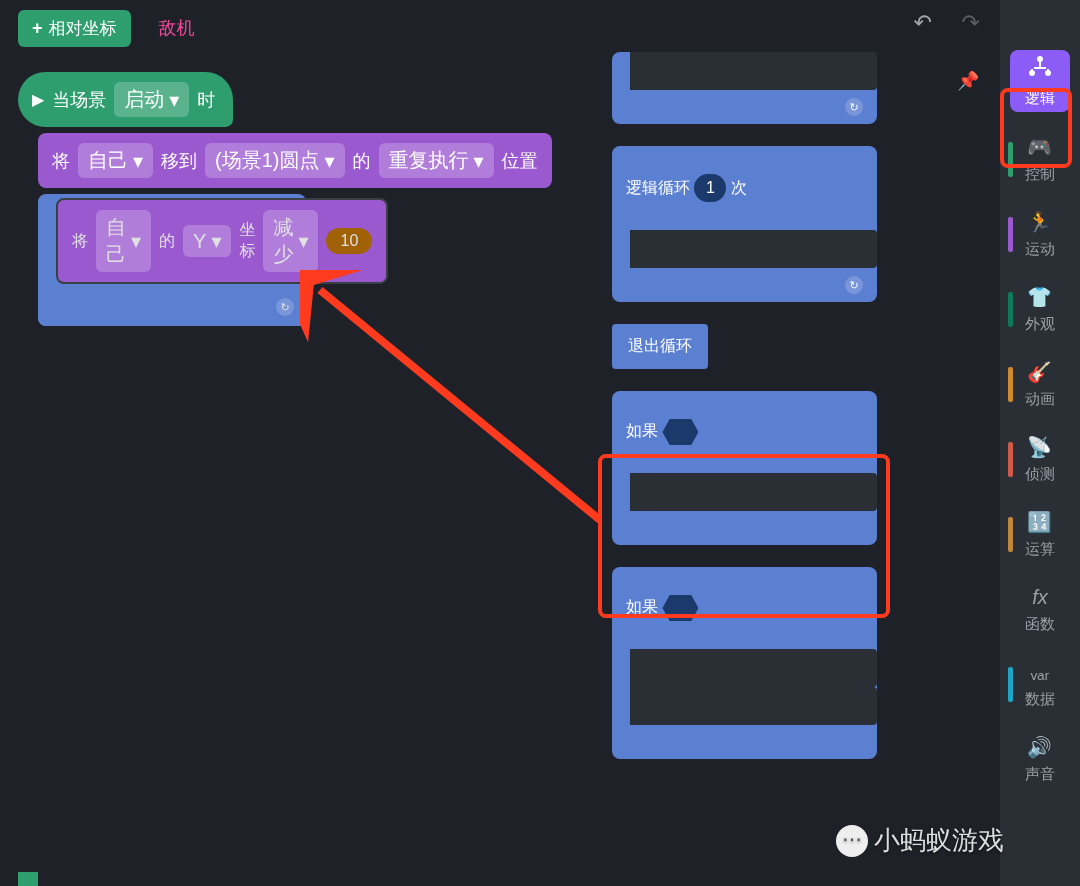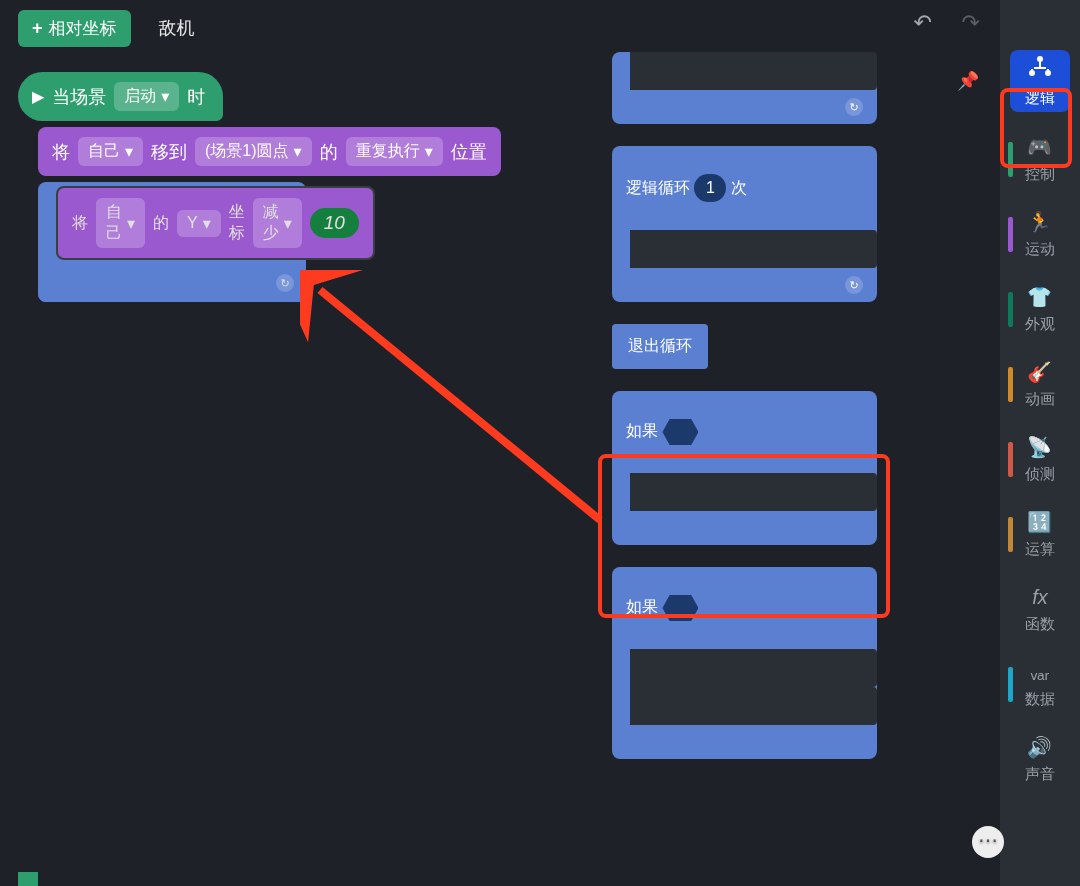--- a/index.html
+++ b/index.html
@@ -2,51 +2,51 @@
 <html><head>
 <meta charset="utf-8">
 <style>
 * { box-sizing: border-box; margin: 0; padding: 0; font-family: "PingFang SC", "Microsoft YaHei", Arial, sans-serif; }
 html, body { width: 1080px; height: 886px; background: #1e2228; color: #e0e0e0; overflow: hidden; font-size: 16px; }
 
 
 .toolbar { position: absolute; top: 8px; left: 18px; right: 0; height: 40px; display: flex; align-items: center; }
 .add-event { background: #2e9e6f; color: #fff; border: none; border-radius: 6px; padding: 7px 14px; font-size: 17px; display: flex; align-items: center; gap: 6px; }
 .add-event .plus { font-size: 18px; font-weight: bold; }
-.sprite-name { margin-left: 28px; color: #e5e5e5; font-size: 18px; }
+.sprite-name { margin-left: 28px; color: #ec4899; font-size: 18px; }
 .undo, .redo { position: absolute; top: 2px; color: #a2a8b0; font-size: 22px; }
 .undo { right: 148px; }
 .redo { right: 100px; color: #5a5f66; }
 
 
 .rail { position: absolute; right: 0; top: 0; bottom: 0; width: 80px; background: #2a2e35; display: flex; flex-direction: column; align-items: center; padding-top: 50px; gap: 0; }
 .rail-item { width: 72px; height: 75px; display: flex; flex-direction: column; align-items: center; justify-content: center; gap: 6px; color: #9aa0a8; font-size: 15px; position: relative; }
 .rail-item .ico { font-size: 20px; }
 .rail-item.accent::before { content: ""; position: absolute; left: 4px; top: 20px; bottom: 20px; width: 5px; border-radius: 2px; }
-.rail-logic { background: #1d4ed8; color: #fff; border-radius: 8px; height: 62px; width: 60px; margin-bottom: 10px; }
+.rail-logic { background: #8b5cf6; color: #fff; border-radius: 8px; height: 62px; width: 60px; margin-bottom: 10px; }
 .rail .c-green::before { background: #2e9e6f; }
 .rail .c-purple::before { background: #9b59d0; }
 .rail .c-darkgreen::before { background: #0e7a5b; }
 .rail .c-orange::before { background: #d08a2e; }
 .rail .c-red::before { background: #d05a4a; }
 .rail .c-brown::before { background: #c2883a; }
 .rail .c-cyan::before { background: #1fa5c5; }
 
 
 .pin { position: absolute; right: 100px; top: 70px; color: #8a9098; font-size: 18px; }
 
 
 .workspace { position: absolute; left: 18px; top: 72px; width: 580px; height: 800px; }
 
 
 .blk { border-radius: 8px; padding: 10px 14px; color: #fff; display: inline-flex; align-items: center; gap: 8px; font-size: 18px; white-space: nowrap; }
 .c-teal { background: #2e9e6f; }
 .c-purp { background: #9b59d0; }
-.drop { background: rgba(255,255,255,0.22); padding: 4px 10px; border-radius: 6px; display: inline-flex; align-items: center; gap: 5px; font-size: 16px; text-align: center; }
-.pill { background: #15803d; padding: 4px 14px; border-radius: 16px; font-size: 19px; font-style: italic; }
+.drop { background: rgba(255,255,255,0.22); padding: 4px 10px; border-radius: 6px; display: inline-flex; align-items: center; gap: 5px; font-size: 20px; text-align: center; }
+.pill { background: #a16207; padding: 4px 14px; border-radius: 16px; font-size: 16px; }
 .play { font-size: 16px; }
 
 
 .hat { position: relative; border-radius: 30px 30px 8px 30px; padding: 10px 18px 10px 14px; }
 .hat-tail { position: absolute; left: 0; bottom: -280px; width: 20px; height: 280px; background: #2e9e6f; border-radius: 0 0 8px 8px; }
 
 
 .stack { margin-left: 20px; margin-top: 6px; display: flex; flex-direction: column; gap: 6px; align-items: flex-start; }
 .repeat-wrap { background: #5b7fd1; border-radius: 8px; padding: 0; position: relative; width: 268px; }
 .repeat-head { padding: 12px 16px; }
@@ -251,13 +251,14 @@
   <defs>
       <marker id="ah" markerWidth="16" markerHeight="16" refX="3" refY="6" orient="auto">
         <path d="M0,0 L12,6 L0,12 L4,6 z" fill="#ff3b1f"></path>
       </marker>
     </defs>
   <line x1="300" y1="250" x2="20" y2="20" stroke="#ff3b1f" stroke-width="8" marker-end="url(#ah)"></line>
 </svg>
 
 <div class="wm">
   <span class="chat"></span>
+  <span>小蚂蚁游戏</span>
 </div>
 
 </body></html>

